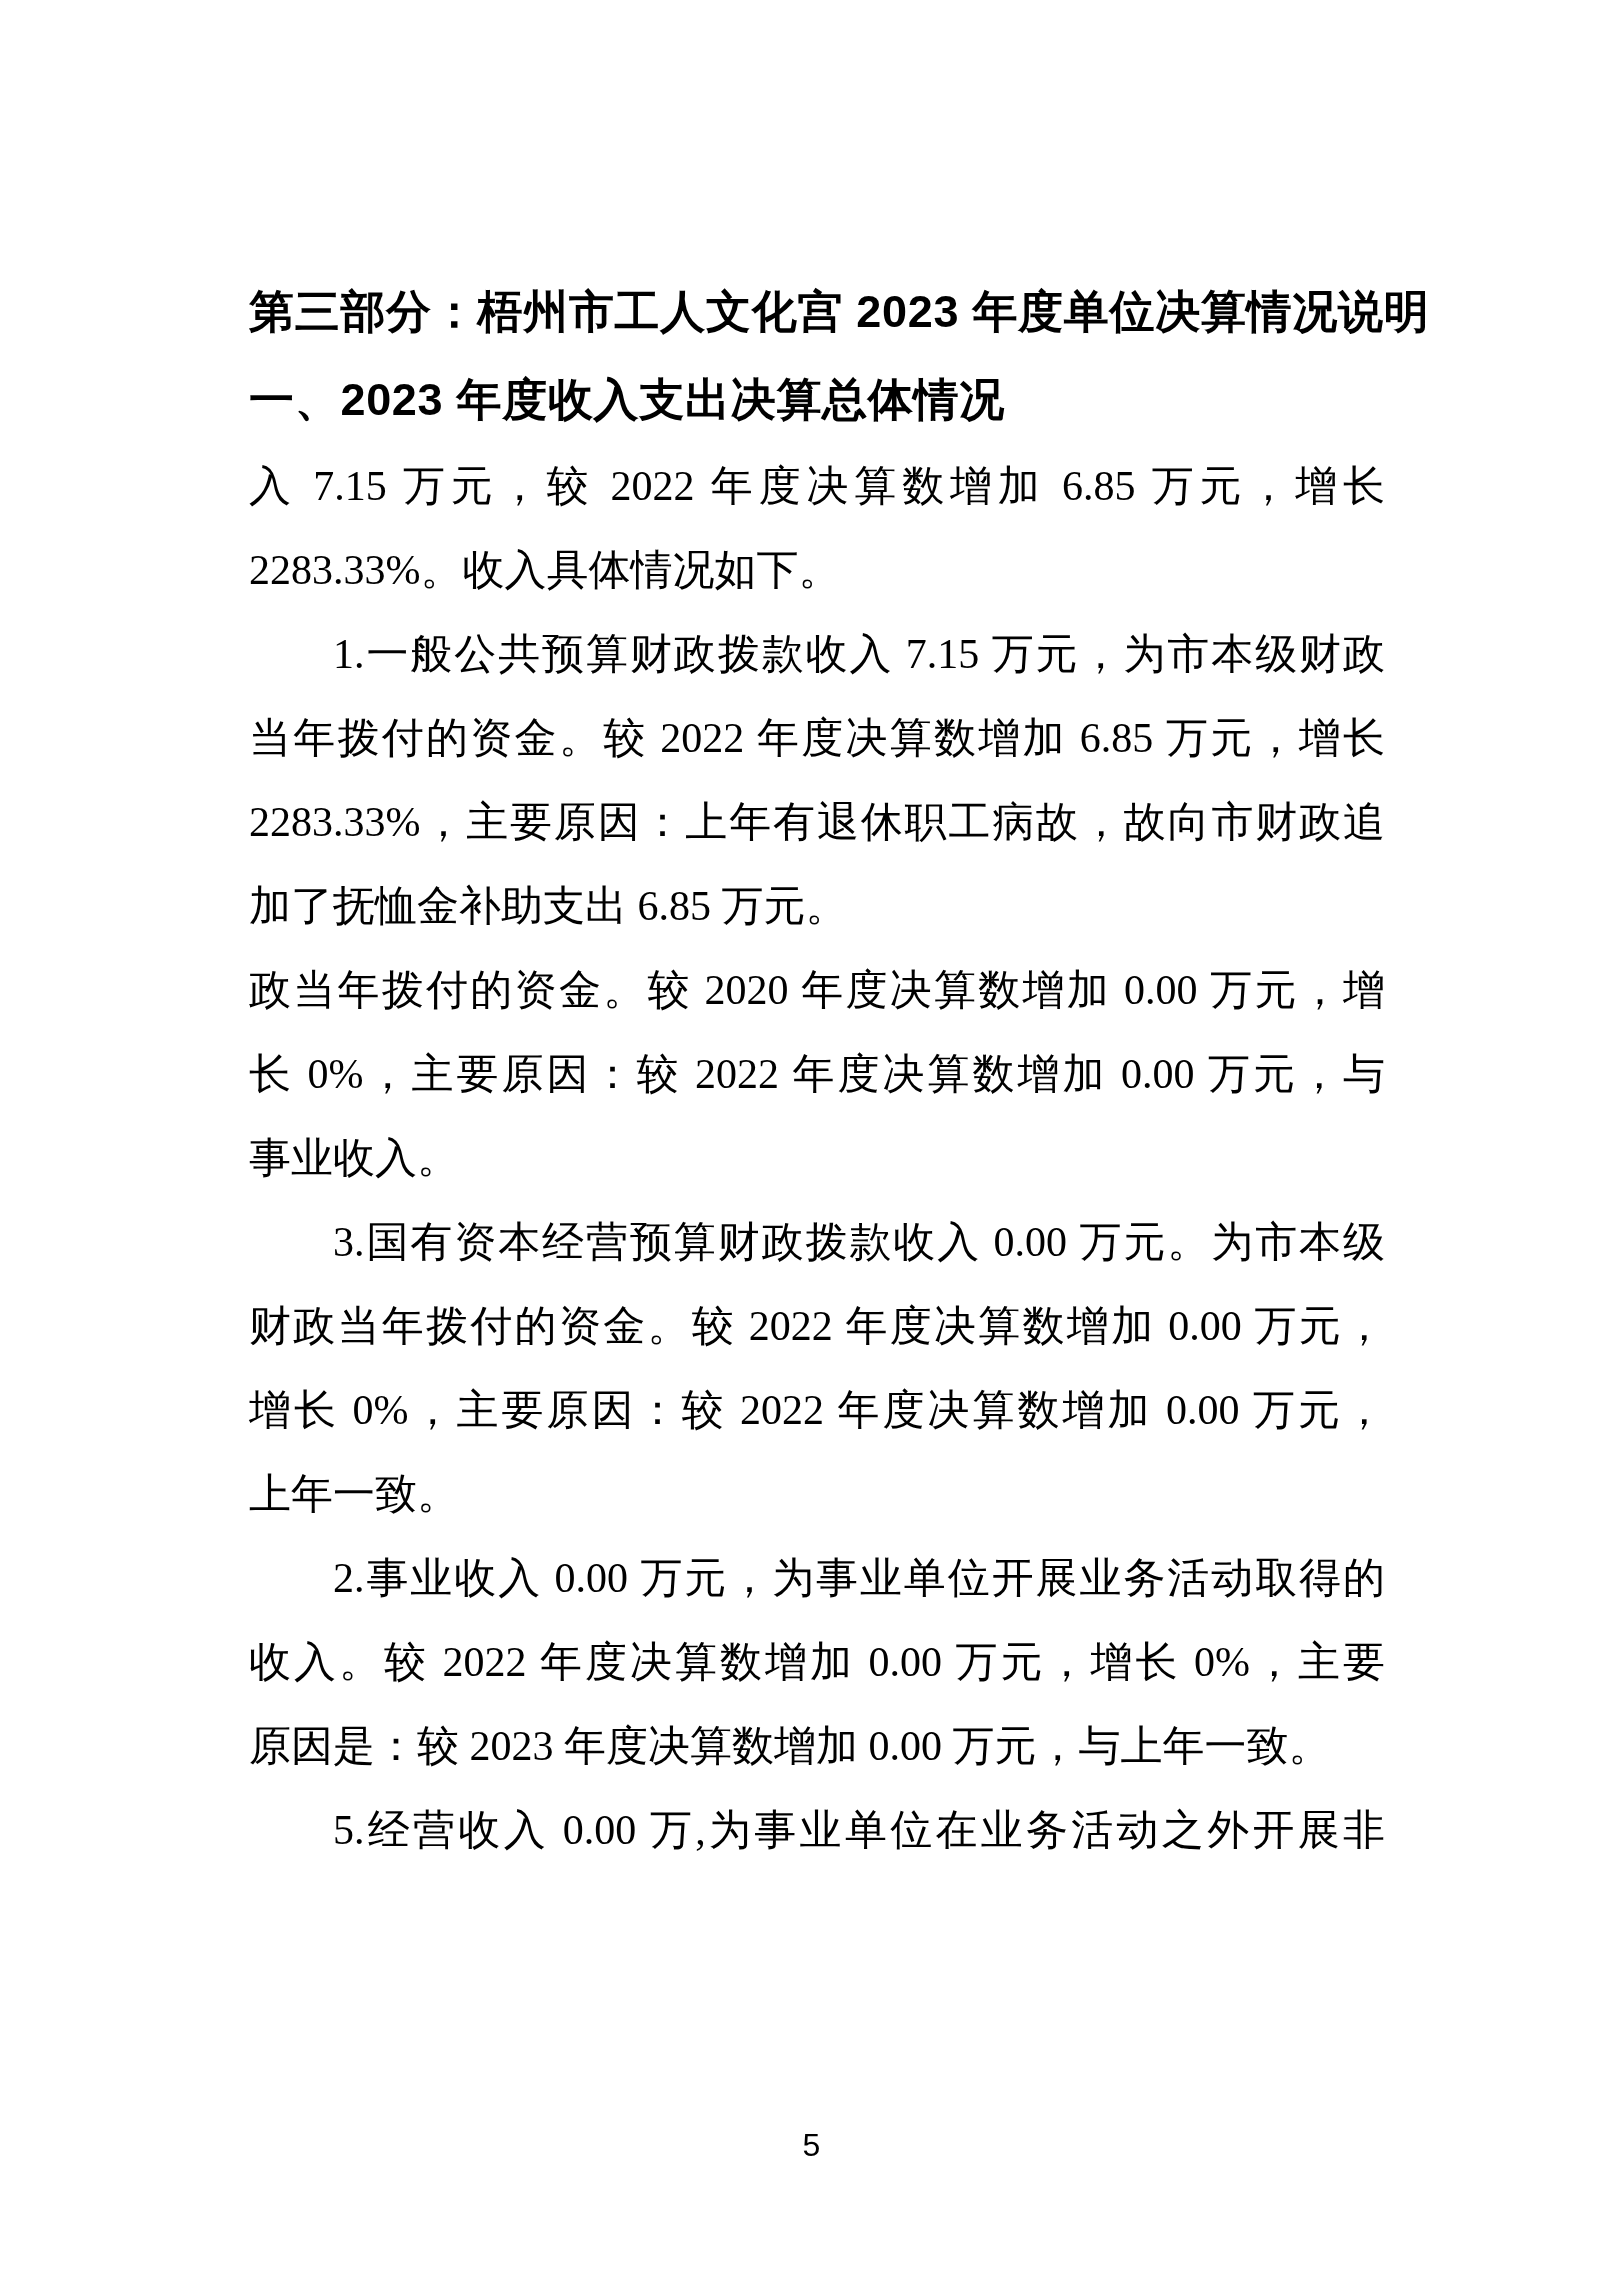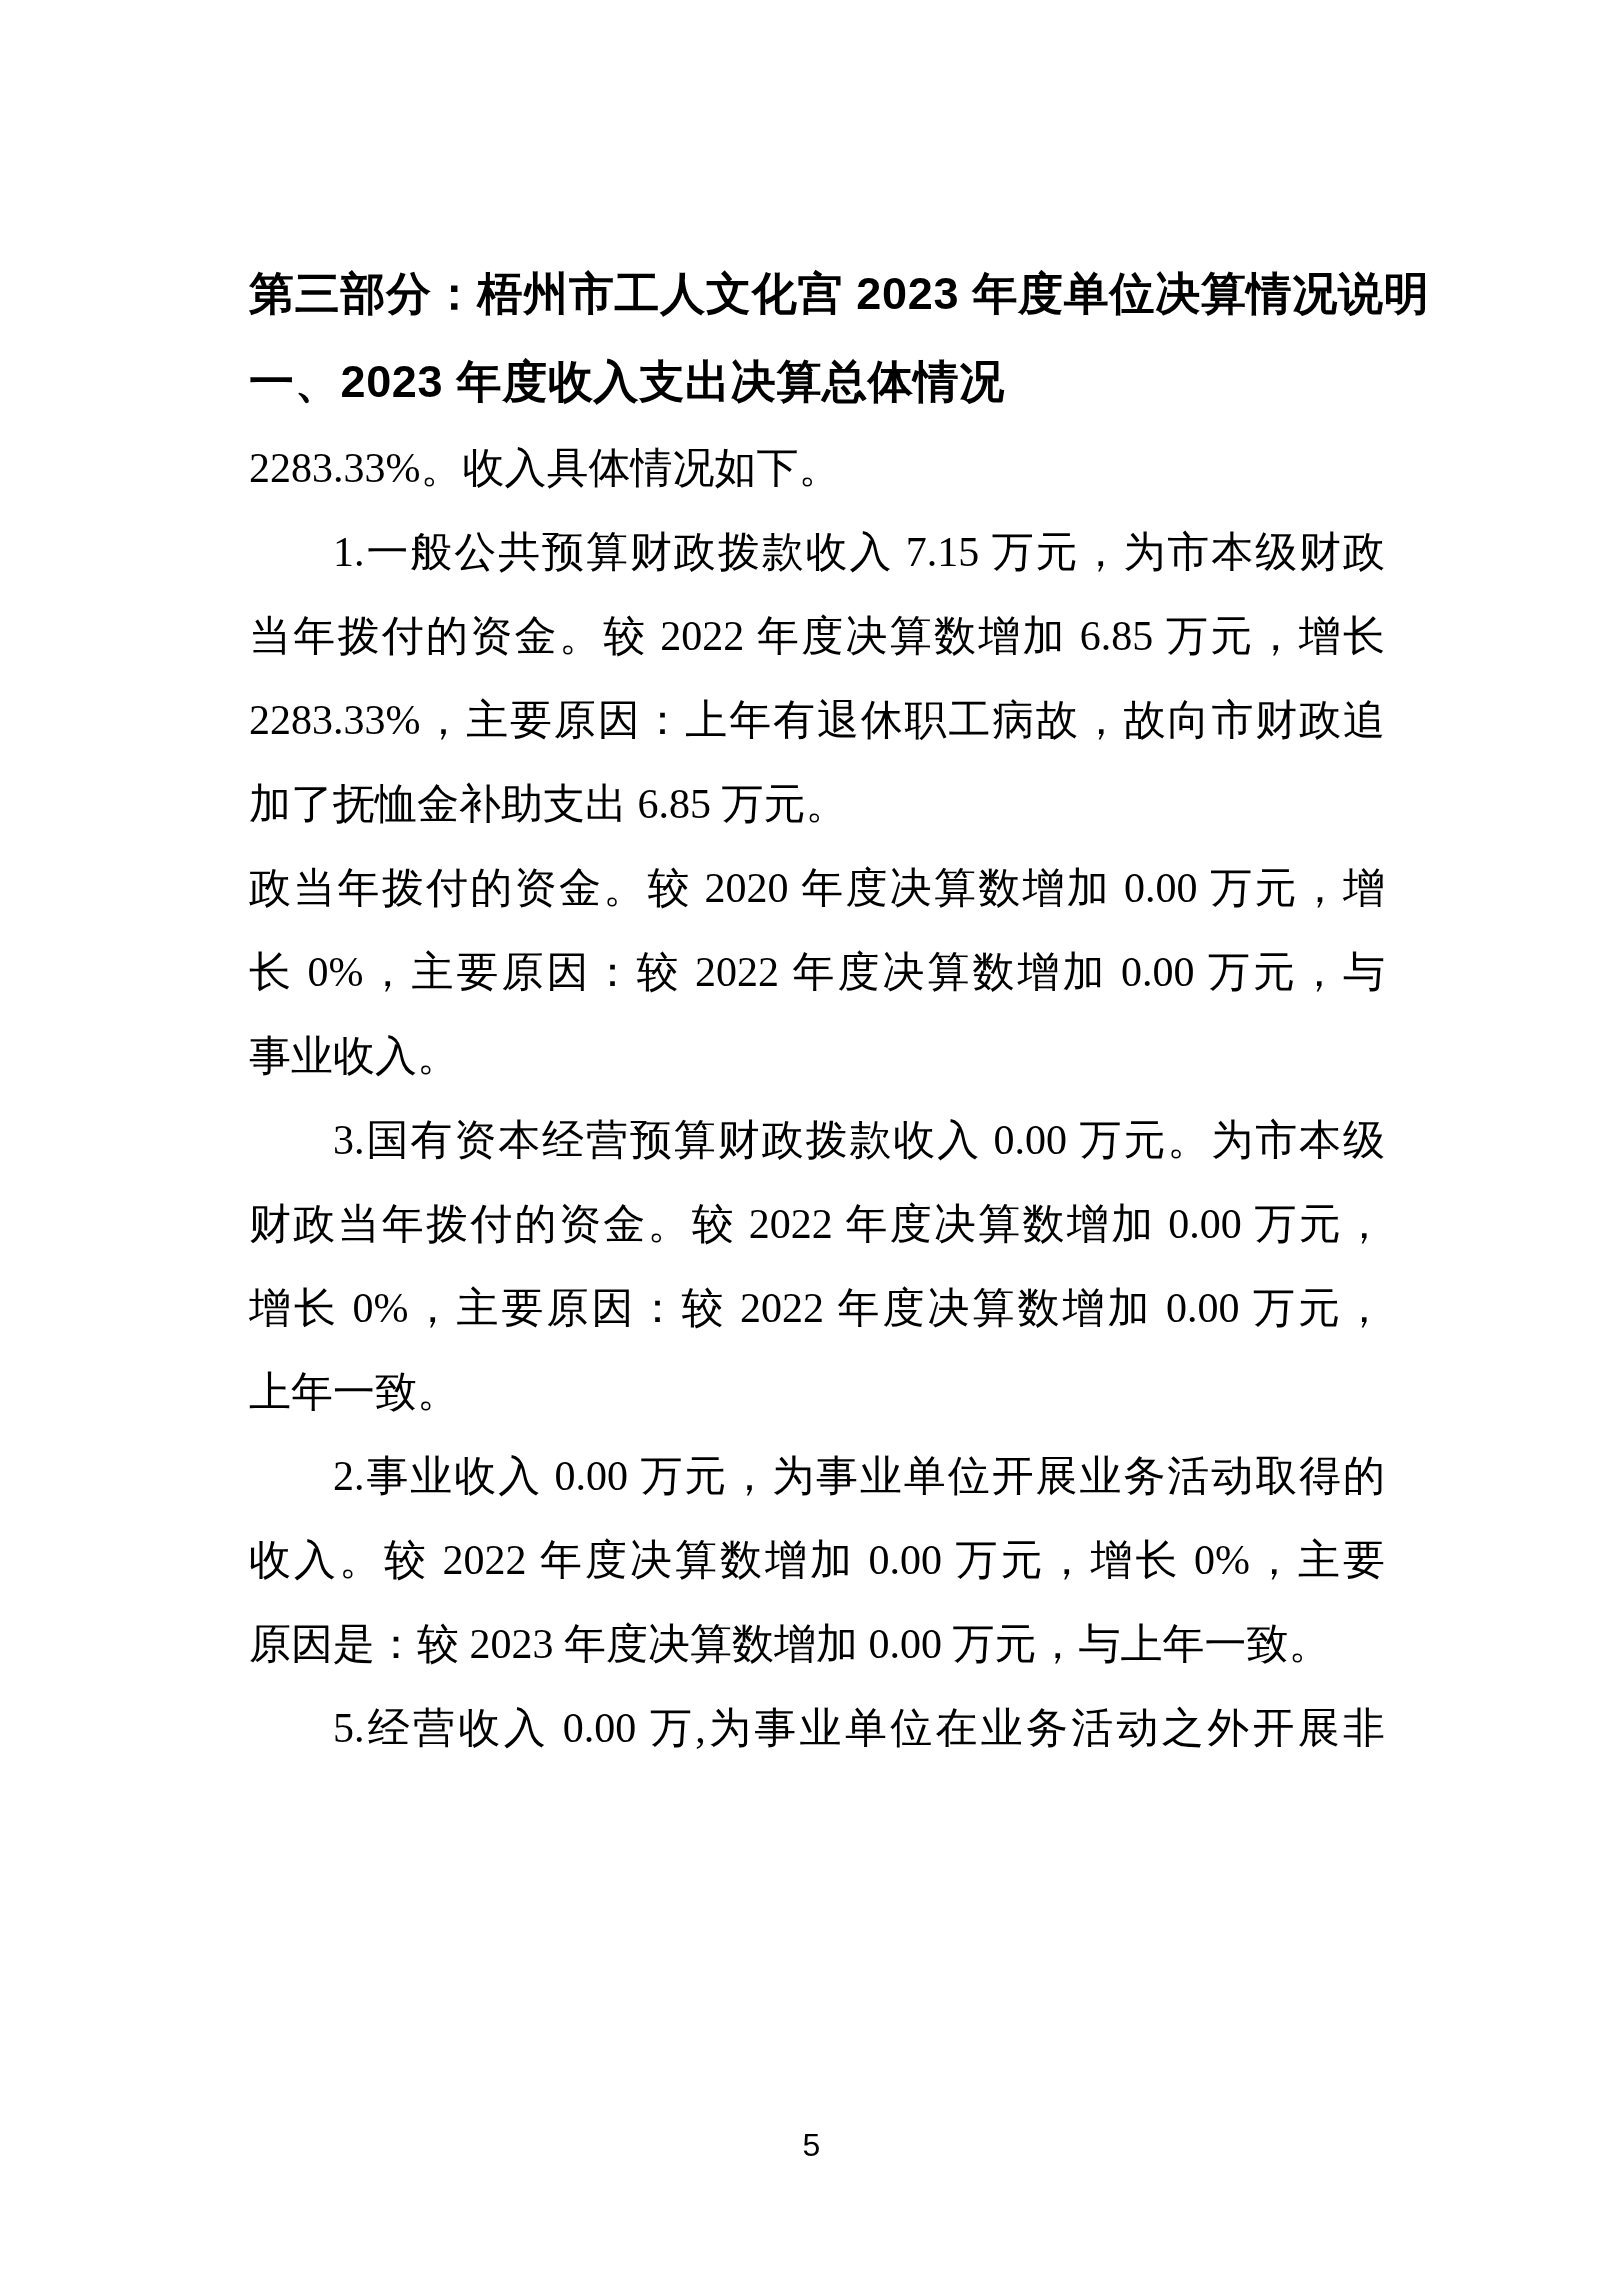--- a/index.html
+++ b/index.html
@@ -11,21 +11,21 @@
     position: relative;
     width: 1623px;
     height: 2295px;
     background: #ffffff;
     overflow: hidden;
     color: #000000;
   }
   .content {
     position: absolute;
     left: 249px;
-    top: 250px;
+    top: 268px;
     width: 1136px;
   }
   .h-line {
     height: 88px;
     line-height: 88px;
     font-family: "Liberation Sans", "DejaVu Sans", sans-serif;
     font-weight: bold;
     font-size: 45px;
     white-space: nowrap;
     letter-spacing: 0.7px;
@@ -57,20 +57,21 @@
   }
 </style>
 </head>
 <body>
 
 <div class="page">
   <div class="content">
     <div class="h-line">第三部分：梧州市工人文化宫 2023 年度单位决算情况说明</div>
     <div class="h-line">一、2023 年度收入支出决算总体情况</div>
 
+    <div class="b-line j">入 7.15 万元，较 2022 年度决算数增加 6.85 万元，增长</div>
     <div class="b-line">2283.33%。收入具体情况如下。</div>
     <div class="b-line indent j">1.一般公共预算财政拨款收入 7.15 万元，为市本级财政</div>
     <div class="b-line j">当年拨付的资金。较 2022 年度决算数增加 6.85 万元，增长</div>
     <div class="b-line j">2283.33%，主要原因：上年有退休职工病故，故向市财政追</div>
     <div class="b-line">加了抚恤金补助支出 6.85 万元。</div>
     <div class="b-line j">政当年拨付的资金。较 2020 年度决算数增加 0.00 万元，增</div>
     <div class="b-line j">长 0%，主要原因：较 2022 年度决算数增加 0.00 万元，与</div>
     <div class="b-line">事业收入。</div>
     <div class="b-line indent j">3.国有资本经营预算财政拨款收入 0.00 万元。为市本级</div>
     <div class="b-line j">财政当年拨付的资金。较 2022 年度决算数增加 0.00 万元，</div>

